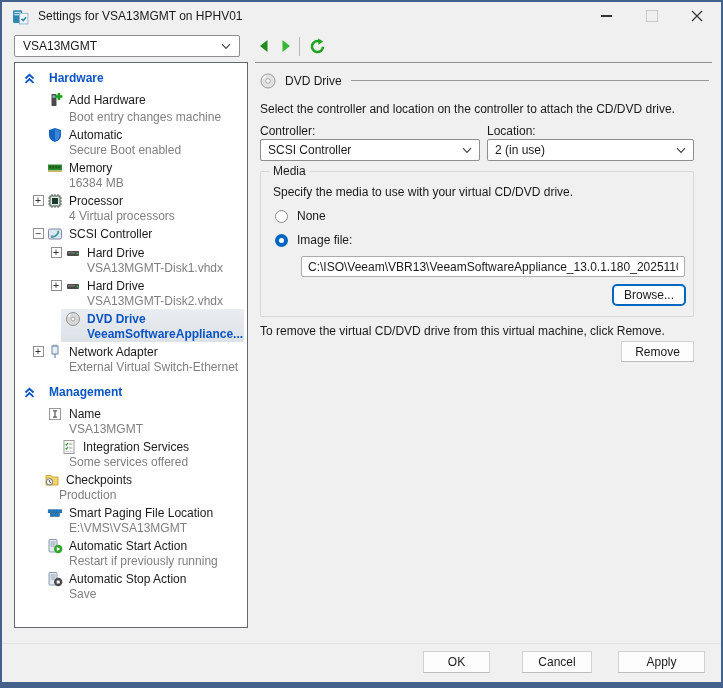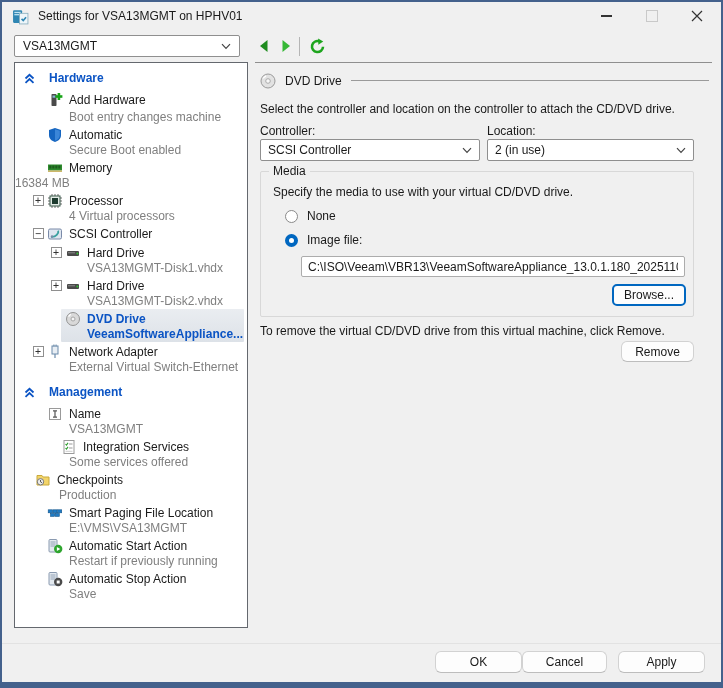--- a/index.html
+++ b/index.html
@@ -60,42 +60,42 @@
   .combo{position:absolute;top:76px;height:22px;box-sizing:border-box;background:#fff;border:1px solid #8f8f8f;border-radius:2px;
     display:flex;align-items:center;justify-content:space-between;padding:0 7px;}
   #combo-controller{left:5px;width:220px;}
   #combo-location{left:232px;width:207px;}
   .chev-down{width:10px;height:7px;display:inline-flex;flex:none;}
 
   .groupbox{position:absolute;left:5px;top:108px;width:434px;height:146px;box-sizing:border-box;
     border:1px solid #d8d8d8;border-radius:2px;}
   .group-label{position:absolute;top:-8px;left:8px;background:#f0f0f0;padding:0 4px;}
   .media-desc{position:absolute;left:12px;top:13px;white-space:nowrap;}
-  .radio-row{position:absolute;left:24px;display:flex;align-items:center;}
+  .radio-row{position:absolute;left:14px;display:flex;align-items:center;}
   #radio-row-none{top:37px;}
   #radio-row-image{top:61px;}
   .radio{width:13px;height:13px;box-sizing:border-box;border-radius:50%;border:1px solid #8a8a8a;background:#fff;flex:none;}
   .radio.checked{border:4px solid var(--focus);}
   .radio-label{margin-left:9px;}
   .image-input{position:absolute;left:40px;top:84px;width:384px;height:21px;box-sizing:border-box;
     border:1px solid #acacac;border-radius:2px;background:#fff;padding:0 6px;
     font-family:"Liberation Sans",sans-serif;font-size:12px;color:#1a1a1a;}
   .browse-btn{position:absolute;left:351px;top:112px;width:74px;height:22px;box-sizing:border-box;
     background:#fdfdfd;border:2px solid var(--focus);border-radius:5px;
     font-family:"Liberation Sans",sans-serif;font-size:12px;color:#1a1a1a;}
   .remove-text{position:absolute;left:5px;top:261px;white-space:nowrap;}
   .remove-btn{position:absolute;left:366px;top:278px;width:73px;height:21px;}
 
-  .btn{box-sizing:border-box;background:#fdfdfd;border:1px solid #d2d2d2;border-bottom-color:#bdbdbd;border-radius:6px;
+  .btn{box-sizing:border-box;background:#fdfdfd;border:1px solid #d2d2d2;border-bottom-color:#bdbdbd;border-radius:0;
     font-family:"Liberation Sans",sans-serif;font-size:12px;color:#1a1a1a;}
 
   
   .footer-line{position:absolute;left:0;right:0;top:641px;border-top:1px solid #e2e2e2;}
-  #btn-ok{position:absolute;left:433px;top:649px;width:87px;height:22px;}
-  #btn-cancel{position:absolute;left:520px;top:649px;width:85px;height:22px;}
+  #btn-ok{position:absolute;left:421px;top:649px;width:67px;height:22px;}
+  #btn-cancel{position:absolute;left:520px;top:649px;width:70px;height:22px;}
   #btn-apply{position:absolute;left:616px;top:649px;width:87px;height:22px;}
 </style>
 </head>
 <body>
 
 <div class="window">
 
   <div class="titlebar">
     <span class="app-icon">
       <svg viewBox="0 0 16 16" width="17" height="17">
@@ -199,21 +199,21 @@
                 <rect x="2.3" y="5.5" width="2.1" height="3"></rect>
                 <rect x="5.3" y="5.5" width="2.1" height="3"></rect>
                 <rect x="8.3" y="5.5" width="2.1" height="3"></rect>
                 <rect x="11.3" y="5.5" width="2.1" height="3"></rect>
               </g>
               <rect x="1" y="10.5" width="14" height="1.4" fill="#c8b05a"></rect>
             </svg>
           </span>
           <span class="tree-label">Memory</span>
         </div>
-        <div class="subline" style="">16384 MB</div>
+        <div class="subline" style="padding-left:54px">16384 MB</div>
       </div>
       <div class="tree-item">
         <div class="line1" style="padding-left:14px">
           <span class="expand-slot">
             <span class="expand-box">+</span>
           </span>
           <span class="tree-icon">
             <svg viewBox="0 0 16 16">
               <g stroke="#6a6a6a" stroke-width="1">
                 <path d="M5 1 V3 M8 1 V3 M11 1 V3 M5 13 V15 M8 13 V15 M11 13 V15 M1 5 H3 M1 8 H3 M1 11 H3 M13 5 H15 M13 8 H15 M13 11 H15"></path>
@@ -337,21 +337,21 @@
               <path d="M4.5 9 l1 1.1 L7 7.9" stroke="#2e9e2e" stroke-width="1.1" fill="none"></path>
               <path d="M8 9 H11.5" stroke="#999" stroke-width="1"></path>
               <path d="M4.5 12.3 H11.5" stroke="#ccc" stroke-width="1"></path>
             </svg>
           </span>
           <span class="tree-label">Integration Services</span>
         </div>
         <div class="subline" style="padding-left:54px">Some services offered</div>
       </div>
       <div class="tree-item">
-        <div class="line1" style="padding-left:2px">
+        <div class="line1" style="padding-left:11px">
           <span class="expand-slot"></span>
           <span class="tree-icon">
             <svg viewBox="0 0 16 16">
               <path d="M2 3.5 H7 L8.2 5 H14 V13 H2 Z" fill="#f2d46a" stroke="#c9a93a"></path>
               <circle cx="5.5" cy="9.8" r="3.2" fill="#ececec" stroke="#787878"></circle>
               <path d="M5.5 8 V9.9 L7 10.7" stroke="#555" stroke-width="1" fill="none"></path>
             </svg>
           </span>
           <span class="tree-label">Checkpoints</span>
         </div>

